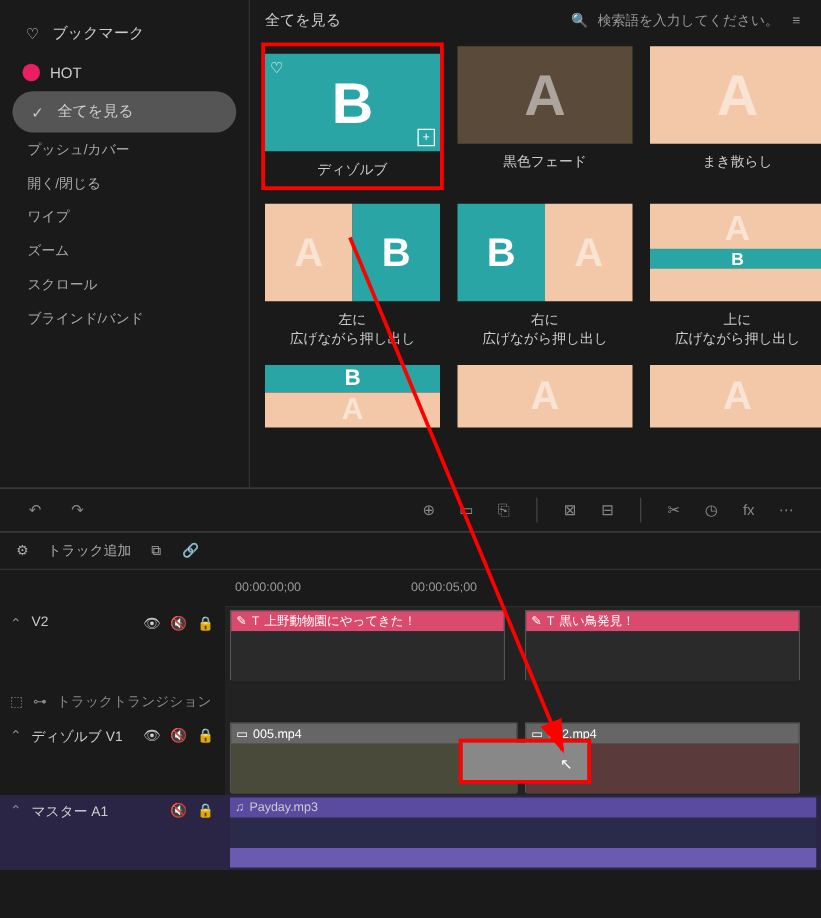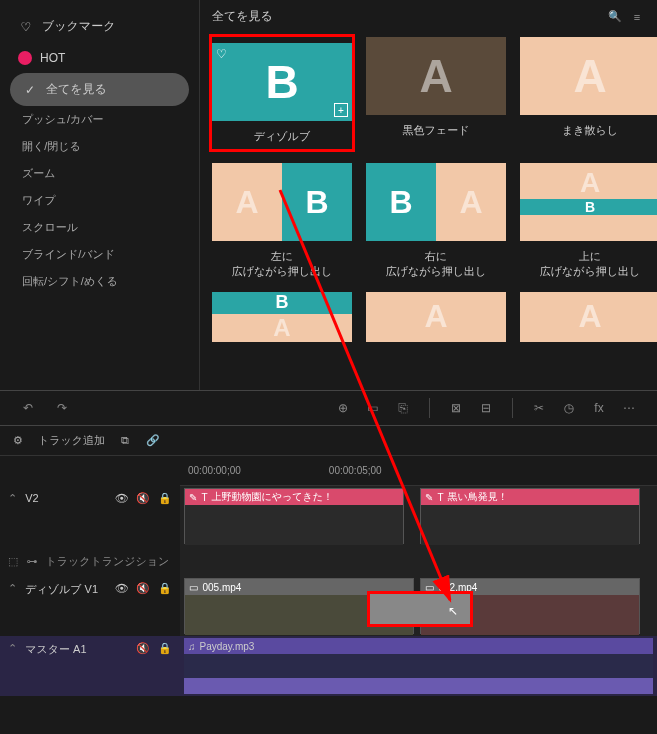--- a/index.html
+++ b/index.html
@@ -65,32 +65,32 @@
     <div class="sb-item">
       <span class="hot-icon"></span>
       <span>HOT</span>
     </div>
     <div class="sb-item selected">
       <span class="icon">✓</span>
       <span>全てを見る</span>
     </div>
     <div class="sb-sub">プッシュ/カバー</div>
     <div class="sb-sub">開く/閉じる</div>
+    <div class="sb-sub">ワイプ</div>
     <div class="sb-sub">ズーム</div>
-    <div class="sb-sub">ワイプ</div>
     <div class="sb-sub">スクロール</div>
     <div class="sb-sub">ブラインド/バンド</div>
-    <div class="sb-sub">回転/シフト/めくる</div>
   </div>
 
   <div class="browser">
     <div class="browser-head">
       <span>全てを見る</span>
       <div class="search-box">
         <span class="icon">🔍</span>
+        <span>検索語を入力してください。</span>
         <span class="icon">≡</span>
       </div>
     </div>
     <div class="grid">
       <div class="card highlight" style="padding:6px;">
         <div class="thumb teal">
           <span class="fav">♡</span>
           <span class="big-letter">B</span>
           <span class="add">+</span>
         </div>

